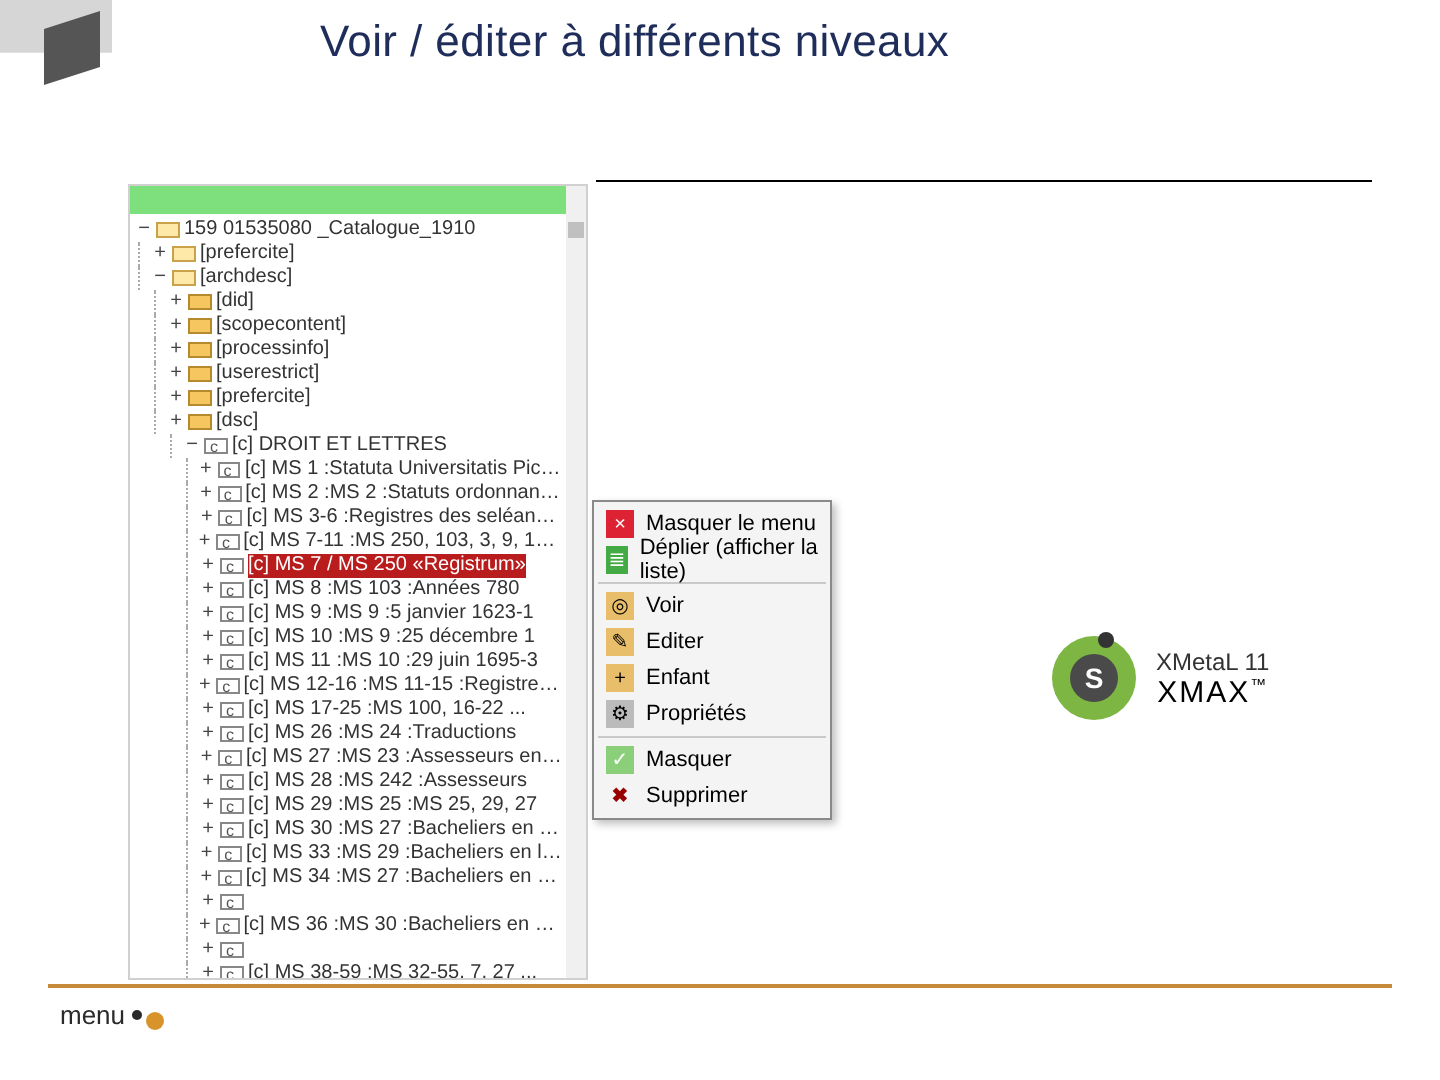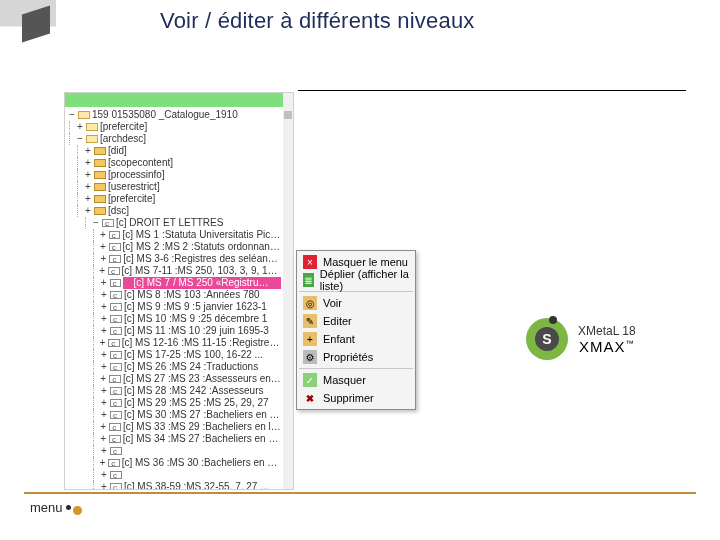--- a/index.html
+++ b/index.html
@@ -23,21 +23,21 @@
   .row { display:flex; align-items:center; height:12px; line-height:12px; white-space:nowrap; }
   .row .line { display:inline-block; width: var(--ind, 0px); border:none; height:12px; position:relative; }
   .row .line::before { content:''; position:absolute; top:0; bottom:0; left:calc(var(--ind) - 6px); border-left:1px dotted #aaa; }
   .glyph { width:10px; text-align:center; color:#444; margin-right:1px; }
   .ico { width:12px; height:10px; margin-right:2px; display:inline-block; }
   .ico-folder { background:#f6c760; border:1px solid #b58a2e; height:8px; }
   .ico-tag    { background:#ffe9a8; border:1px solid #c9a24a; height:8px; }
   .ico-c      { background:#fff; border:1px solid #888; height:8px; position:relative; }
   .ico-c::after{ content:'c'; position:absolute; top:-2px; left:2px; font-size:8px; color:#555;}
   .lbl { overflow:hidden; text-overflow:ellipsis; }
-  .sel { background:#ec4899; color:#fff; padding:0 10px; }
+  .sel { background:#b91c1c; color:#fff; padding:0 0; }
 
   .menu { position:absolute; top:250px; left:296px; width:120px; background:#f4f4f4; border:1px solid #8a8a8a; box-shadow:2px 2px 4px rgba(0,0,0,.25); font-size:11px; padding:2px; }
   .menu .mrow { display:flex; align-items:center; height:18px; padding:0 4px; gap:6px; }
   .menu .micon { width:14px; height:14px; display:flex; align-items:center; justify-content:center; font-size:10px; }
   .menu .sep { height:1px; background:#c9c9c9; margin:2px 0; }
   .mi-red   { background:#d23; color:#fff; }
   .mi-green { background:#4a4; color:#fff; }
   .mi-orange{ background:#e8be6a; }
   .mi-grey  { background:#bbb; }
   .mi-greenb{ background:#8bcf7a; color:#fff; }
@@ -300,21 +300,21 @@
         <span>Supprimer</span>
       </div>
     </div>
 
   <div class="xmetal">
     <div class="logo">
       <div class="dot"></div>
       <div class="swirl">S</div>
     </div>
     <div class="txt">
-      <div class="l1">XMetaL 18</div>
+      <div class="l1">XMetaL 11</div>
       <div class="l2"><span>XMAX</span><sup>™</sup></div>
     </div>
   </div>
 
   <div class="hr-bottom"></div>
   <div class="abes">
     <span>menu</span>
     <span class="dot1"></span>
     <span class="dot2"></span>
   </div>

